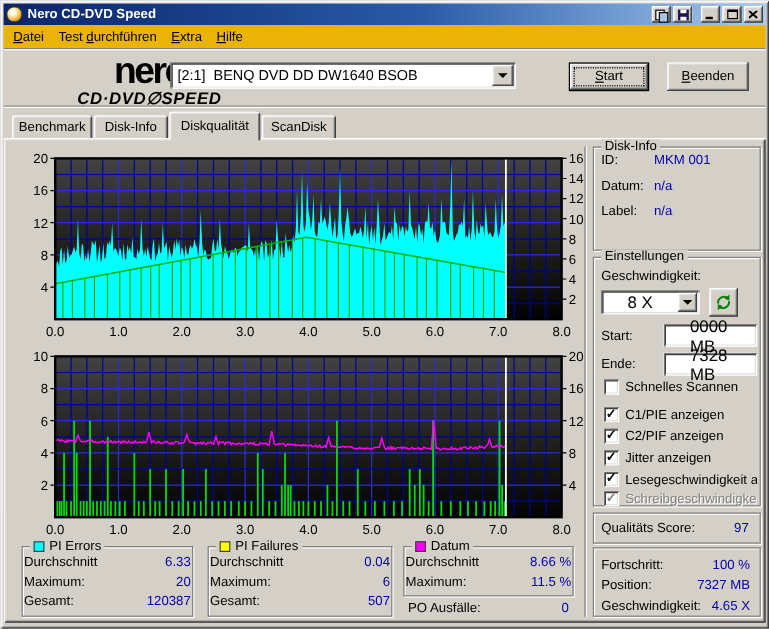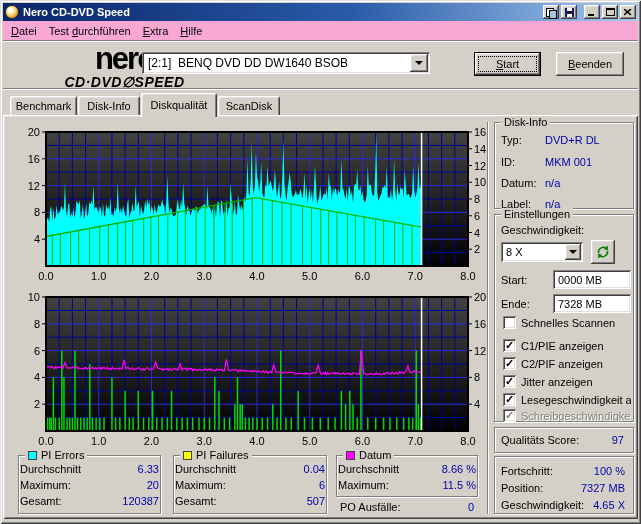--- a/index.html
+++ b/index.html
@@ -22,21 +22,21 @@
   .tb-gap{width:5px}
   .ico-pages{position:relative;width:10px;height:9px;}
   .ico-pages::before{content:"";position:absolute;left:0;top:0;width:6px;height:7px;background:#fff;border:1px solid #000;}
   .ico-pages::after{content:"";position:absolute;left:3px;top:2px;width:6px;height:7px;background:#aac4e8;border:1px solid #000;}
   .ico-floppy{position:relative;width:9px;height:9px;background:#1a1a50;}
   .ico-floppy::before{content:"";position:absolute;left:2px;top:0;width:5px;height:3px;background:#fff;}
   .ico-floppy::after{content:"";position:absolute;left:2px;bottom:0;width:5px;height:3px;background:#fff;}
   .ico-min{width:6px;height:2px;background:#000;position:absolute;left:4px;bottom:3px;}
   .ico-max{width:9px;height:8px;border:1px solid #000;border-top:2px solid #000;}
   
-  .menubar{position:absolute;left:3px;top:21px;right:3px;height:19px;display:flex;align-items:center;padding-left:2px;background:#f9a8d4;}
+  .menubar{position:absolute;left:3px;top:21px;right:3px;height:19px;display:flex;align-items:center;padding-left:2px;background:#eab308;}
   .menu-item{padding:2px 6px;white-space:pre;}
   .msep{position:absolute;left:3px;right:3px;top:40px;height:2px;border-top:1px solid #808080;border-bottom:1px solid #fff;}
   
   .logo{position:absolute;left:22px;top:43px;width:205px;text-align:center;line-height:1;}
   .logo-top{font-size:31px;font-weight:bold;letter-spacing:-2px;}
   .logo-bottom{font-size:14px;font-weight:bold;font-style:italic;letter-spacing:0.5px;margin-top:1px;}
   .combo{position:absolute;left:142px;top:52px;width:288px;height:22px;display:flex;align-items:center;}
   .combo-text{padding-left:6px;font-size:12px;white-space:pre;overflow:hidden;}
   .combo-btn{margin-left:auto;margin-right:2px;width:18px;height:18px;display:flex;align-items:center;justify-content:center;}
   .arr-down{width:0;height:0;border-left:4px solid transparent;border-right:4px solid transparent;border-top:4px solid #000;}
@@ -60,21 +60,21 @@
   .irow{display:flex;align-items:center;padding:0 6px;height:22px;}
   .irow .lbl{width:44px;flex:none;}
   .srow{display:flex;align-items:center;justify-content:space-between;padding:0 1px;height:16px;}
   .srow:first-of-type{margin-top:5px;}
   .prow{display:flex;align-items:center;justify-content:space-between;padding:0 8px 0 6px;height:17px;}
   .prow:first-of-type{margin-top:5px;}
   .qrow{display:flex;align-items:center;justify-content:space-between;padding:6px 9px 0 6px;}
   .porow{position:absolute;display:flex;align-items:center;justify-content:space-between;}
   
   .slabel{position:absolute;left:6px;white-space:nowrap;}
-  .field{position:absolute;display:flex;align-items:center;padding-left:5px;font-size:11px;}
+  .field{position:absolute;display:flex;align-items:center;padding-left:22px;font-size:14px;}
   .cbrow{position:absolute;left:8px;width:128px;display:flex;align-items:center;gap:5px;white-space:nowrap;overflow:hidden;}
   .cb{width:13px;height:13px;flex:none;background:#fff;display:flex;align-items:center;justify-content:center;
     font-size:11px;font-weight:bold;line-height:1;
     box-shadow:inset 1px 1px #808080,inset -1px -1px #fff,inset 2px 2px #404040,inset -2px -2px #dfdfdf;}
   .cbrow.dis .cb{color:#808080;}
   .cbrow.dis .cblabel{color:#808080;text-shadow:1px 1px 0 #fff;text-align:center;}
 </style>
 </head>
 <body>
 
@@ -445,24 +445,20 @@
           <text x="241" y="157" text-anchor="middle" font-size="11" fill="#000" font-family="Liberation Sans, sans-serif">4.0</text>
           <text x="293.75" y="157" text-anchor="middle" font-size="11" fill="#000" font-family="Liberation Sans, sans-serif">5.0</text>
           <text x="346.5" y="157" text-anchor="middle" font-size="11" fill="#000" font-family="Liberation Sans, sans-serif">6.0</text>
           <text x="399.25" y="157" text-anchor="middle" font-size="11" fill="#000" font-family="Liberation Sans, sans-serif">7.0</text>
           <text x="452" y="157" text-anchor="middle" font-size="11" fill="#000" font-family="Liberation Sans, sans-serif">8.0</text>
         </svg></div>
     <div class="vsep"></div>
 
     <div class="gbox" style="left:491px;top:7px;width:140px;height:87px;">
       <span class="gcap">Disk-Info</span>
-      <div class="irow" style="margin-top:6px;">
-          <span class="lbl">Typ:</span>
-          <span class="blue">DVD+R DL</span>
-        </div>
       <div class="irow" style="height:21px;">
           <span class="lbl">ID:</span>
           <span class="blue">MKM 001</span>
         </div>
       <div class="irow" style="height:21px;">
           <span class="lbl">Datum:</span>
           <span class="blue">n/a</span>
         </div>
       <div class="irow" style="height:21px;">
           <span class="lbl">Label:</span>

